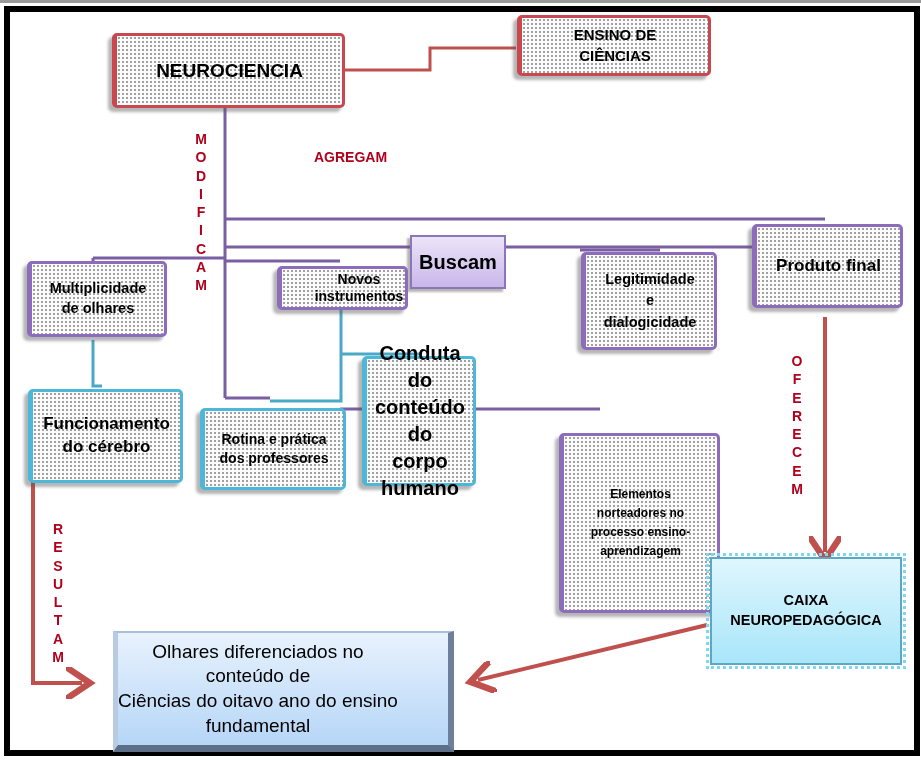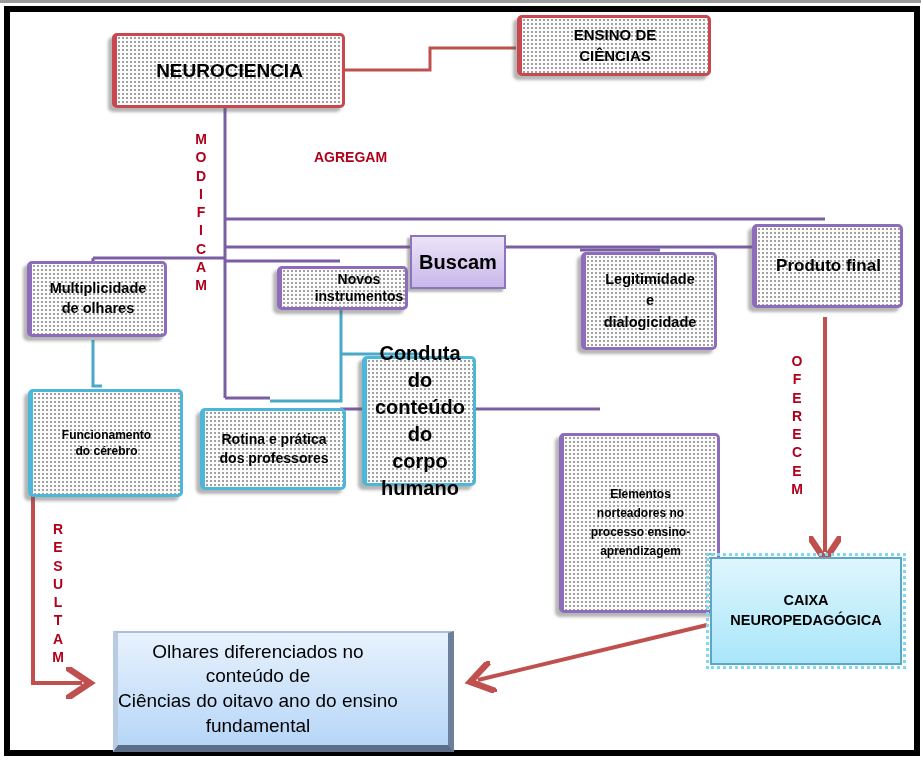--- a/index.html
+++ b/index.html
@@ -131,21 +131,21 @@
   </div>
   <div class="box purple" style="left:581px;top:252px;width:136px;height:98px;font-size:14.5px;line-height:1.45;">
     <span>Legitimidade
 e
 dialogicidade</span>
   </div>
   <div class="box purple" style="left:752px;top:224px;width:151px;height:84px;font-size:17px;">
     <span>Produto final</span>
   </div>
 
-  <div class="box cyan" style="left:28px;top:389px;width:155px;height:108px;font-size:12px;">
+  <div class="box cyan" style="left:28px;top:389px;width:155px;height:94px;font-size:17px;">
     <span>Funcionamento
 do cérebro</span>
   </div>
   <div class="box cyan" style="left:200px;top:408px;width:146px;height:82px;font-size:14px;">
     <span>Rotina e prática
 dos professores</span>
   </div>
   <div class="box cyan" style="left:362px;top:356px;width:114px;height:130px;font-size:20px;">
     <span>Conduta do
 conteúdo do

